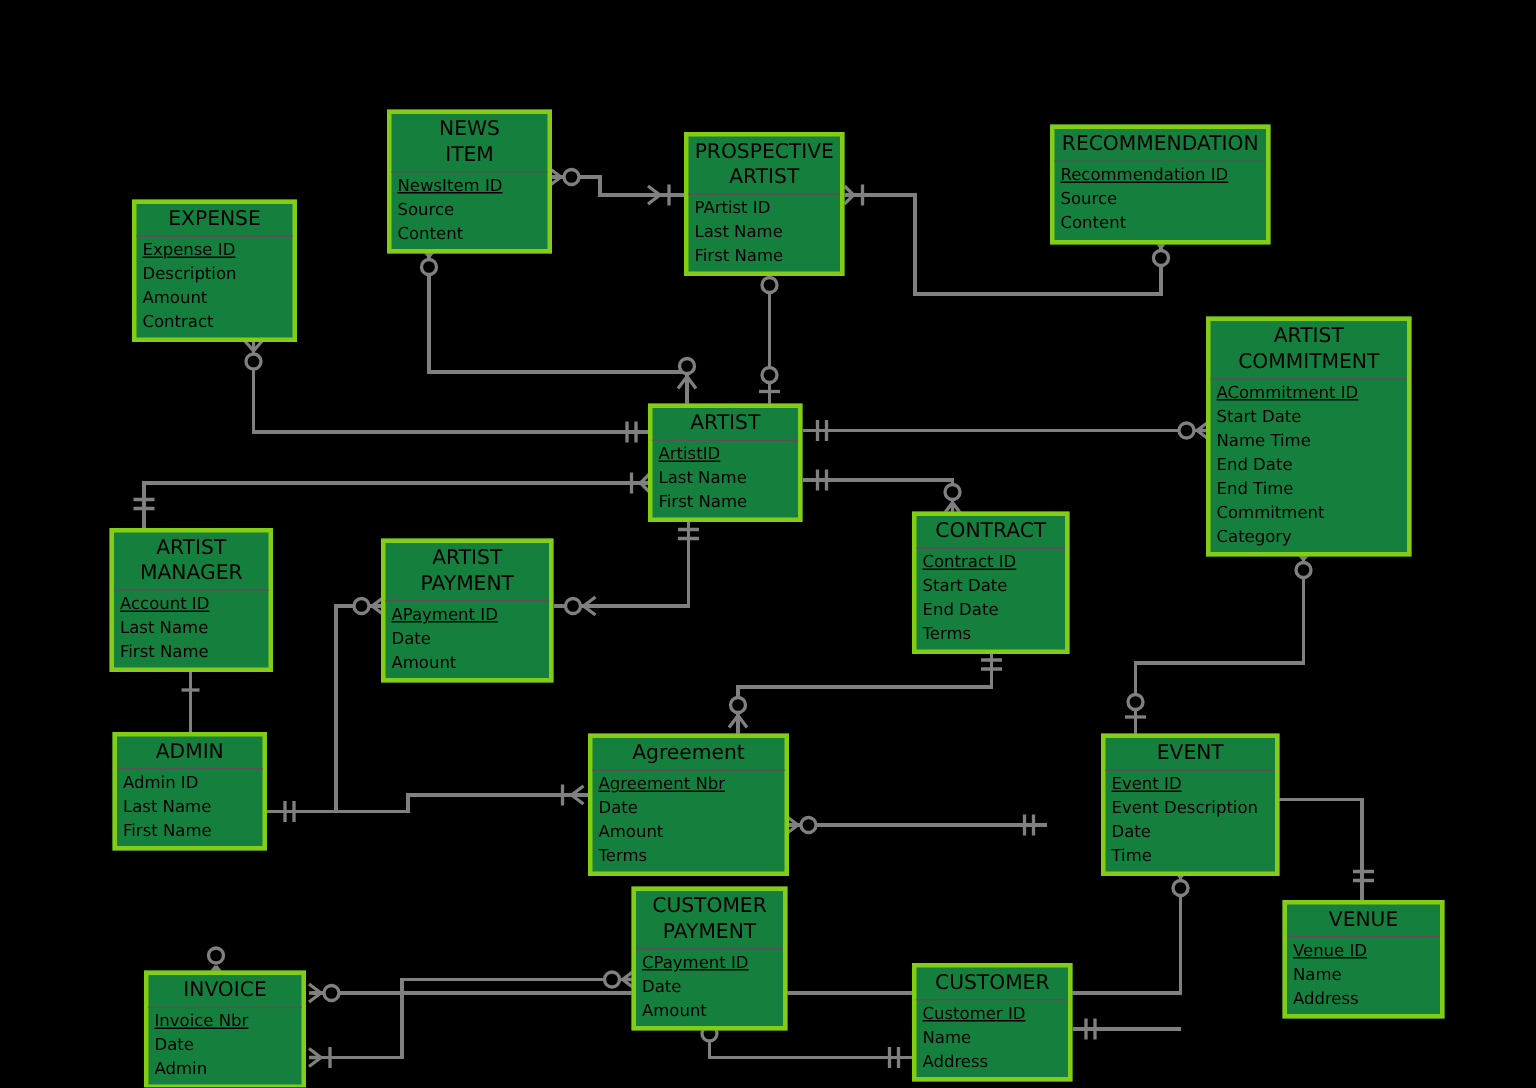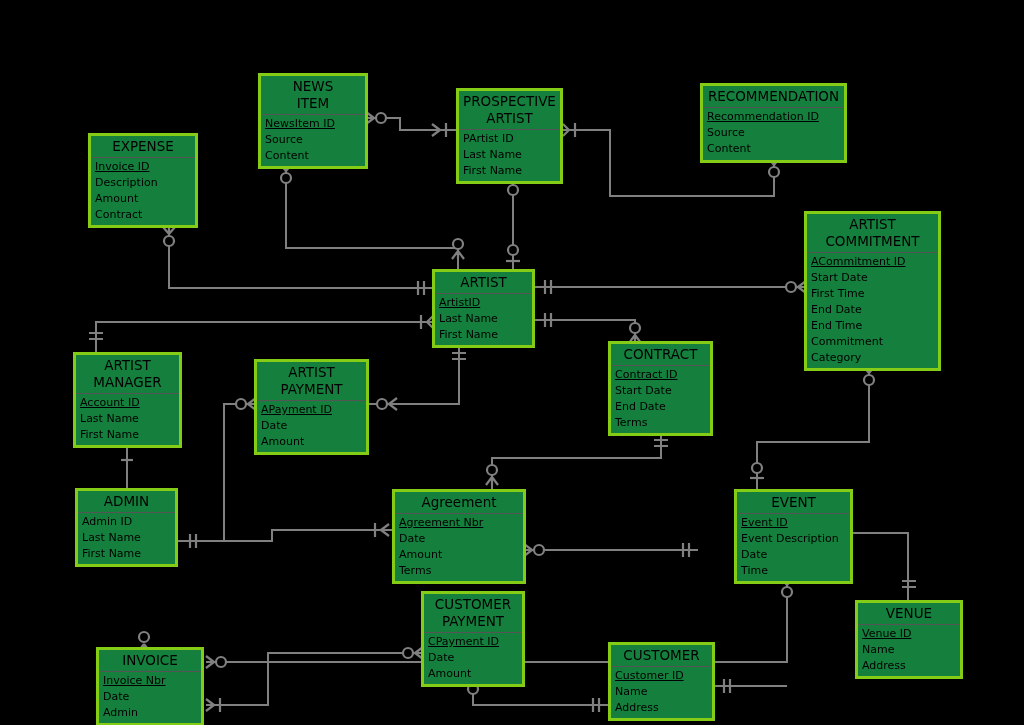--- a/index.html
+++ b/index.html
@@ -273,21 +273,21 @@
       <g>
         <path d="M724 679 L724 693 M730 679 L730 693"></path>
       </g>
     </g>
   </svg>
 
   <div id="entities">
       <div class="ent" style="left: 88px; top: 133px; width: 110px; min-height: 90px;">
         <div class="hdr">EXPENSE</div>
         <div class="attrs">
-          <div class="pk">Invoice ID</div>
+          <div class="pk">Expense ID</div>
           <div>Description</div>
           <div>Amount</div>
           <div>Contract</div>
         </div>
       </div>
       <div class="ent" style="left: 258px; top: 73px; width: 110px; min-height: 92px;">
         <div class="hdr">NEWS
 ITEM</div>
         <div class="attrs">
           <div class="pk">NewsItem ID</div>
@@ -311,21 +311,21 @@
           <div>Source</div>
           <div>Content</div>
         </div>
       </div>
       <div class="ent" style="left: 804px; top: 211px; width: 137px; min-height: 152px;">
         <div class="hdr">ARTIST
 COMMITMENT</div>
         <div class="attrs">
           <div class="pk">ACommitment ID</div>
           <div>Start Date</div>
-          <div>First Time</div>
+          <div>Name Time</div>
           <div>End Date</div>
           <div>End Time</div>
           <div>Commitment</div>
           <div>Category</div>
         </div>
       </div>
       <div class="ent" style="left: 432px; top: 269px; width: 103px; min-height: 72px;">
         <div class="hdr">ARTIST</div>
         <div class="attrs">
           <div class="pk">ArtistID</div>

